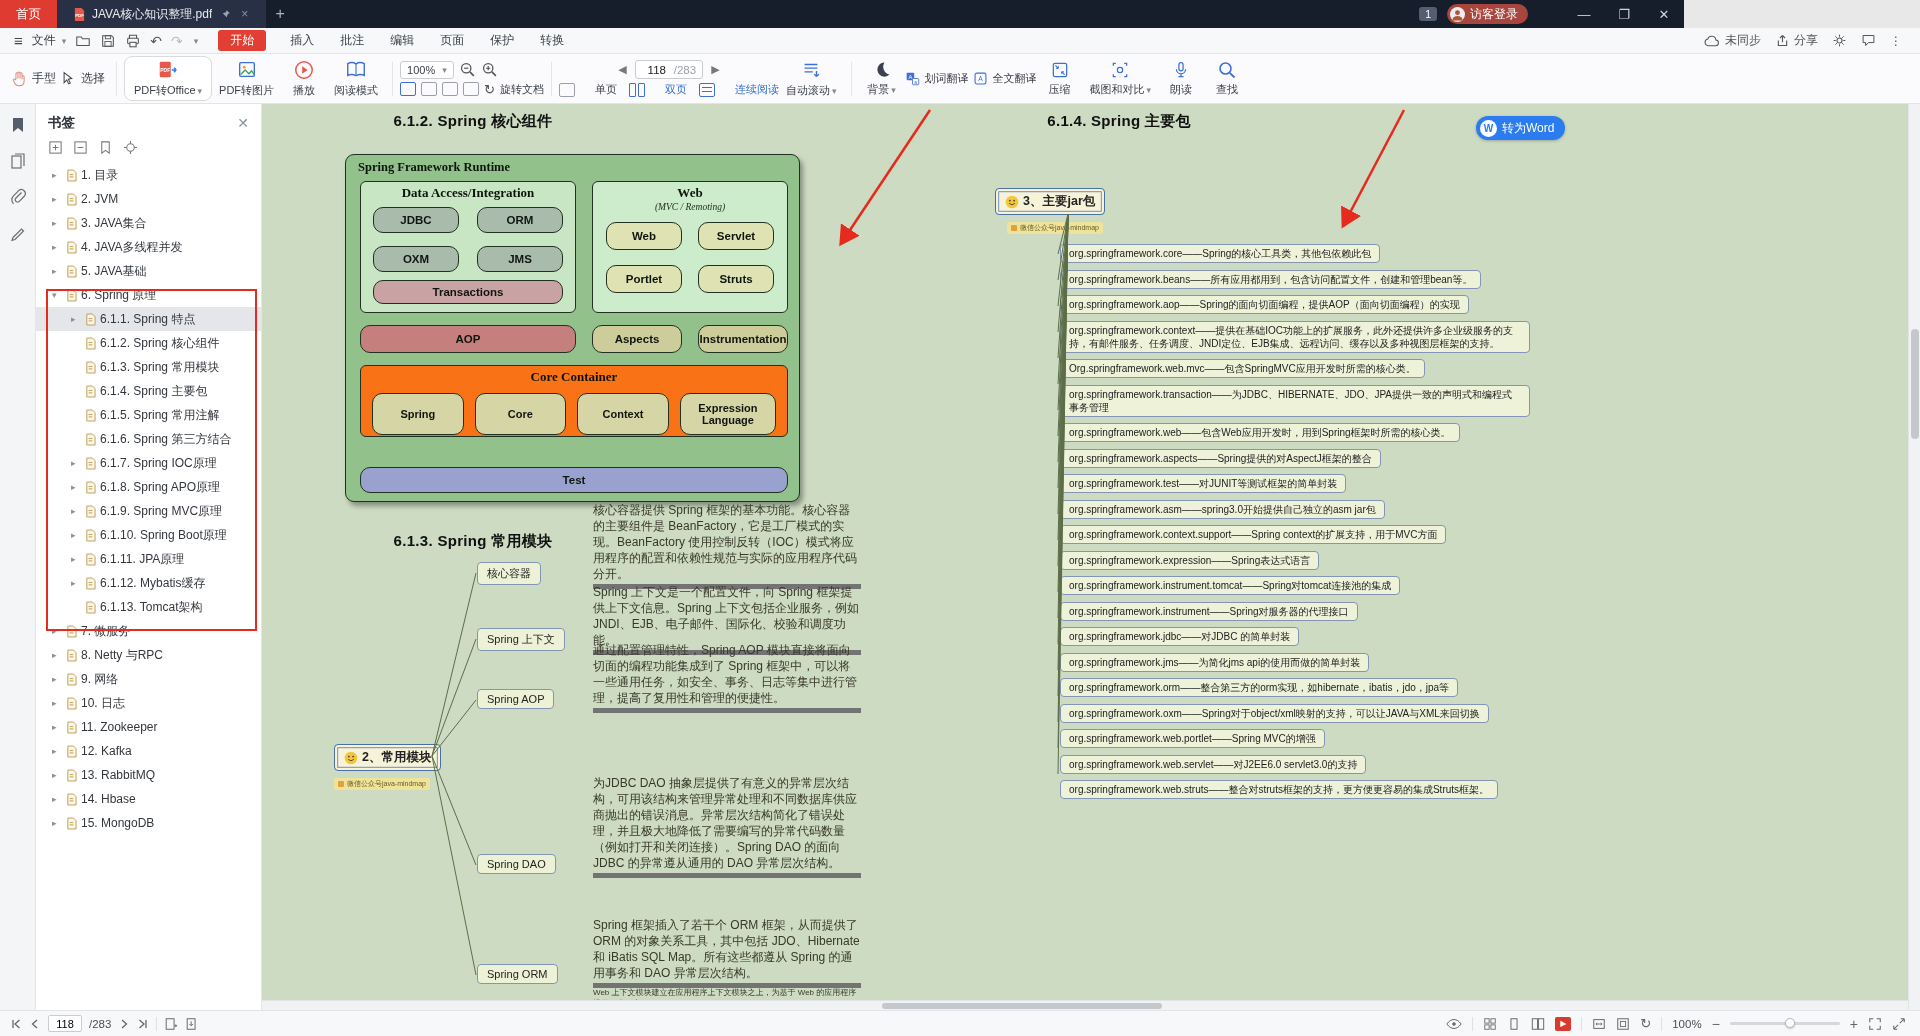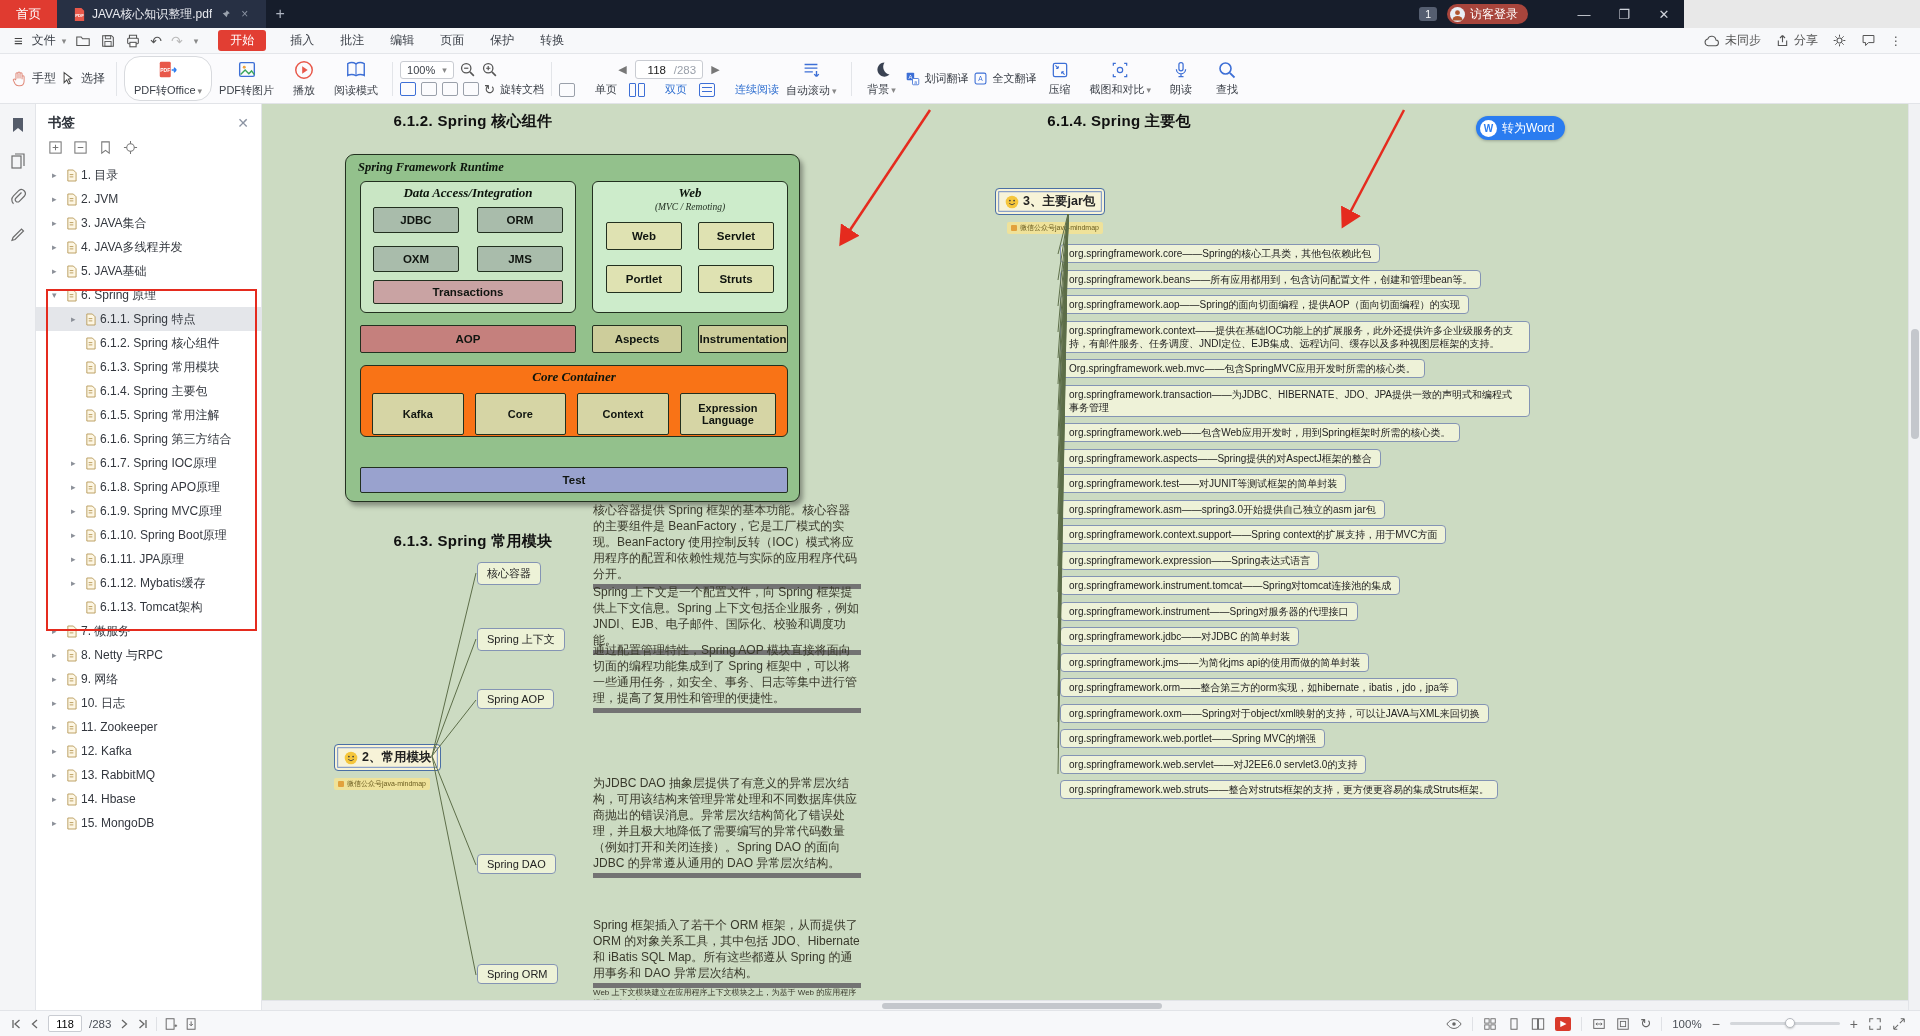--- a/index.html
+++ b/index.html
@@ -32,21 +32,21 @@
   .mb-right{margin-left:auto;display:flex;align-items:center;gap:14px;padding-right:10px;color:#555}
   .mb-item{display:flex;align-items:center;gap:4px;cursor:pointer}
 
   
   .ribbon{position:absolute;left:0;top:54px;width:1920px;height:50px;background:#fbfbfd;border-bottom:1px solid #e2e4e8;display:flex;align-items:center;padding:0 6px;font-size:11px;color:#3a3f47}
   .vsep{width:1px;height:34px;background:#e3e5e9;margin:0 7px}
   .tools{display:flex;flex-direction:row;gap:3px;padding:0 4px}
   .tool-row{display:flex;align-items:center;gap:5px;font-size:12px;cursor:pointer}
   .big-btn{display:flex;flex-direction:column;align-items:center;justify-content:center;gap:2px;padding:2px 7px;cursor:pointer;min-width:46px}
   .big-btn .lbl{display:flex;align-items:center;white-space:nowrap}
-  .big-btn.boxed{border:1px solid #d8dade;border-radius:16px;background:#fff;padding:2px 9px}
+  .big-btn.boxed{border:1px solid #d8dade;border-radius:8px;background:#fff;padding:2px 9px}
   .two-row{display:flex;flex-direction:column;gap:3px;justify-content:center}
   .rrow{display:flex;align-items:center;gap:5px}
   .zoom-select{border:1px solid #c9ccd2;background:#fff;border-radius:3px;height:18px;display:flex;align-items:center;gap:5px;padding:0 6px;cursor:pointer}
   .mini{width:16px;height:14px;border:1.2px solid #9aa0aa;border-radius:2px;display:inline-block;cursor:pointer}
   .mini.dbl{border:none;display:inline-flex;gap:2px}
   .mini.dbl i{width:7px;height:14px;border:1.2px solid #3d6fd6;border-radius:1px}
   .mini.cont{border-color:#3d6fd6;position:relative}
   .mini.cont:after{content:"";position:absolute;left:2px;right:2px;top:3px;border-top:1.2px solid #3d6fd6;box-shadow:0 4px 0 #3d6fd6}
   .pgbox{border:1px solid #c9ccd2;background:#fff;border-radius:3px;height:19px;display:flex;align-items:center;padding:0 6px;gap:2px}
   .pgbox input{width:30px;border:none;outline:none;font-size:11.5px;text-align:center;color:#222;background:transparent}
@@ -80,29 +80,29 @@
   .red-box{position:absolute;left:46px;top:289px;width:211px;height:342px;border:2.5px solid #e52b1e;z-index:50;pointer-events:none}
 
   
   .main{position:absolute;left:262px;top:104px;width:1658px;height:906px;background:#ccdbc2;overflow:hidden}
   .canvas{position:absolute;left:0;top:0;width:1646px;height:896px}
   .ph{position:absolute;font-weight:bold;font-size:15px;color:#101010;text-align:center;letter-spacing:.3px}
   .overlay-svg{position:absolute;left:0;top:0;width:1646px;height:896px;pointer-events:none;z-index:5}
 
   
   .sdiag{position:absolute;left:83px;top:50px;width:455px;height:348px;background:#93c18c;border:1.6px solid #22301f;border-radius:9px;box-shadow:3px 4px 5px rgba(0,0,0,.35)}
-  .serif-it{font-family:"Liberation Serif","DejaVu Serif",serif;font-style:italic;font-weight:bold;color:#0c140c}
+  .serif-it{font-family:"Liberation Serif","DejaVu Serif",serif;font-weight:bold;color:#0c140c}
   .sd-title{position:absolute;left:12px;top:5px;font-size:12.5px}
   .sd-box{position:absolute;border:1.3px solid #22301f;border-radius:6px}
   .sd-da{left:14px;top:26px;width:216px;height:132px;background:#c9e6c4}
   .sd-web{left:246px;top:26px;width:196px;height:132px;background:#cdeccb}
   .sd-core{left:14px;top:210px;width:428px;height:72px;background:#f97316}
   .sd-bt{text-align:center;font-size:13px;padding-top:3px}
   .sd-sub{position:absolute;left:0;right:0;top:20px;text-align:center;font-size:9.5px;font-family:"Liberation Serif","DejaVu Serif",serif;font-style:italic;color:#1c291c}
-  .sd-btn{border:1.6px solid #22301f;border-radius:2px;display:flex;align-items:center;justify-content:center;font-weight:bold;font-size:11.5px;color:#101510;background:var(--c,#a9bcab);text-align:center;line-height:1.1}
+  .sd-btn{border:1.6px solid #22301f;border-radius:10px;display:flex;align-items:center;justify-content:center;font-weight:bold;font-size:11.5px;color:#101510;background:var(--c,#a9bcab);text-align:center;line-height:1.1}
   .da-grid{position:absolute;left:12px;right:12px;top:25px;display:grid;grid-template-columns:1fr 1fr;gap:13px 18px}
   .da-grid .sd-btn{height:26px}
   .sd-trans{position:absolute;left:12px;right:12px;bottom:8px;height:24px;--c:#c9a3a3}
   .web-grid{position:absolute;left:13px;right:13px;top:40px;display:grid;grid-template-columns:1fr 1fr;gap:15px 16px}
   .web-grid .sd-btn{height:28px;--c:#dfe2b2}
   .sd-mid{position:absolute;left:14px;top:170px;width:428px;display:flex;gap:16px}
   .sd-mid .sd-btn{height:28px;flex:1}
   .sd-mid .sd-btn.wide{flex:none;width:216px}
   .core-grid{position:absolute;left:11px;right:11px;top:27px;display:grid;grid-template-columns:1fr 1fr 1fr 1.05fr;gap:11px}
   .core-grid .sd-btn{height:42px;--c:#d6d5a5;font-size:11px;padding:0 3px}
@@ -915,21 +915,21 @@
             <span>Aspects</span>
           </div>
           <div class="sd-btn" style="--c: #cdcd9b;">
             <span>Instrumentation</span>
           </div>
       </div>
       <div class="sd-box sd-core">
         <div class="sd-bt serif-it">Core Container</div>
         <div class="core-grid">
           <div class="sd-btn">
-              <span>Kafka</span>
+              <span>Spring</span>
             </div>
             <div class="sd-btn">
               <span>Core</span>
             </div>
             <div class="sd-btn">
               <span>Context</span>
             </div>
             <div class="sd-btn">
               <span>Expression Language</span>
             </div>

